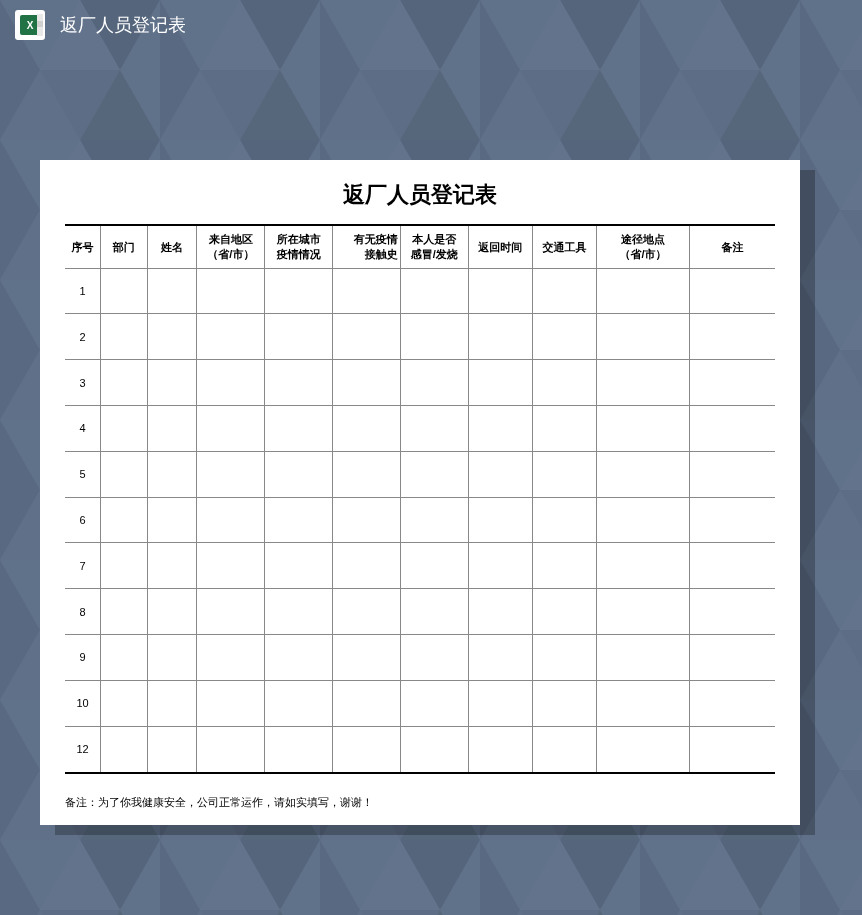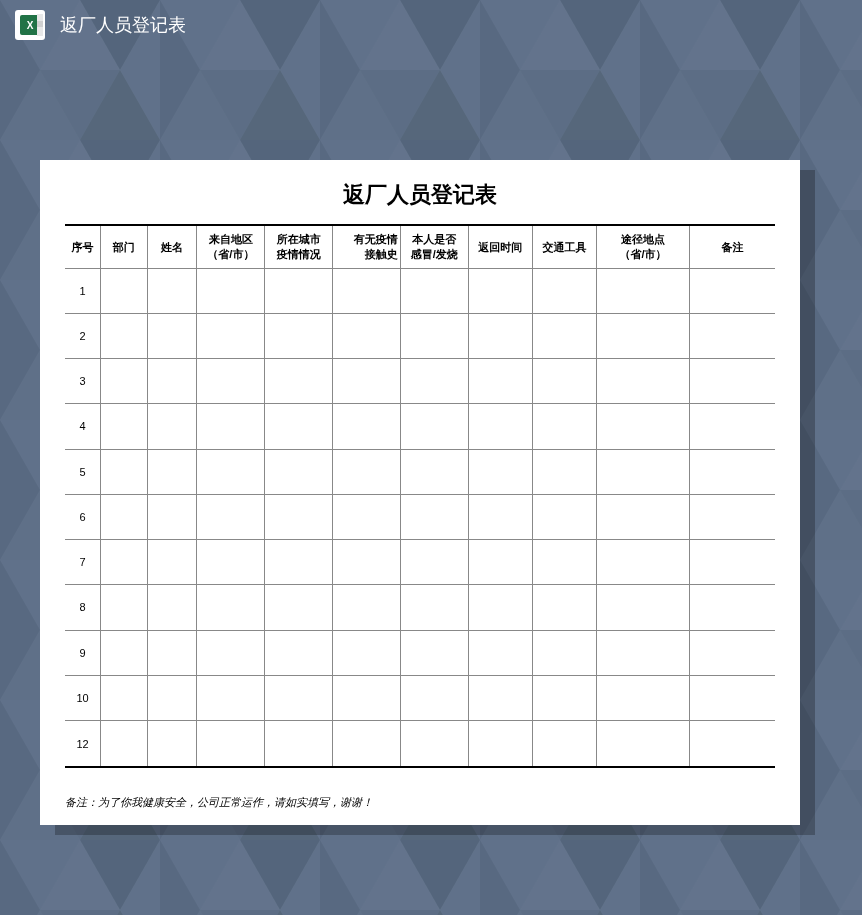--- a/index.html
+++ b/index.html
@@ -146,23 +146,22 @@
     .col-situation { width: 9.5%; }
     .col-contact { width: 9.5%; text-align: right; }
     .col-fever { width: 9.5%; }
     .col-return { width: 9%; margin-left: 30px; }
     .col-transport { width: 9%; margin-top: 23px; }
     .col-route { width: 13%; margin-left: 16px; }
     .col-note { width: 12%; }
     .footer-note {
       font-size: 11px;
       color: #000;
-      padding-top: 27px;
+      padding-top: 21px;
       font-family: "SimSun", sans-serif;
-      font-style: italic;
     }
   </style>
 </head>
 <body>
 
 <svg class="triangle-bg" viewBox="0 0 862 915" preserveAspectRatio="none">
   <defs>
     <pattern id="tri" x="0" y="0" width="160" height="140" patternUnits="userSpaceOnUse">
       <rect width="160" height="140" fill="#5a6b82"></rect>
       <polygon points="0,0 80,0 40,70" fill="#647590" opacity="0.6"></polygon>

